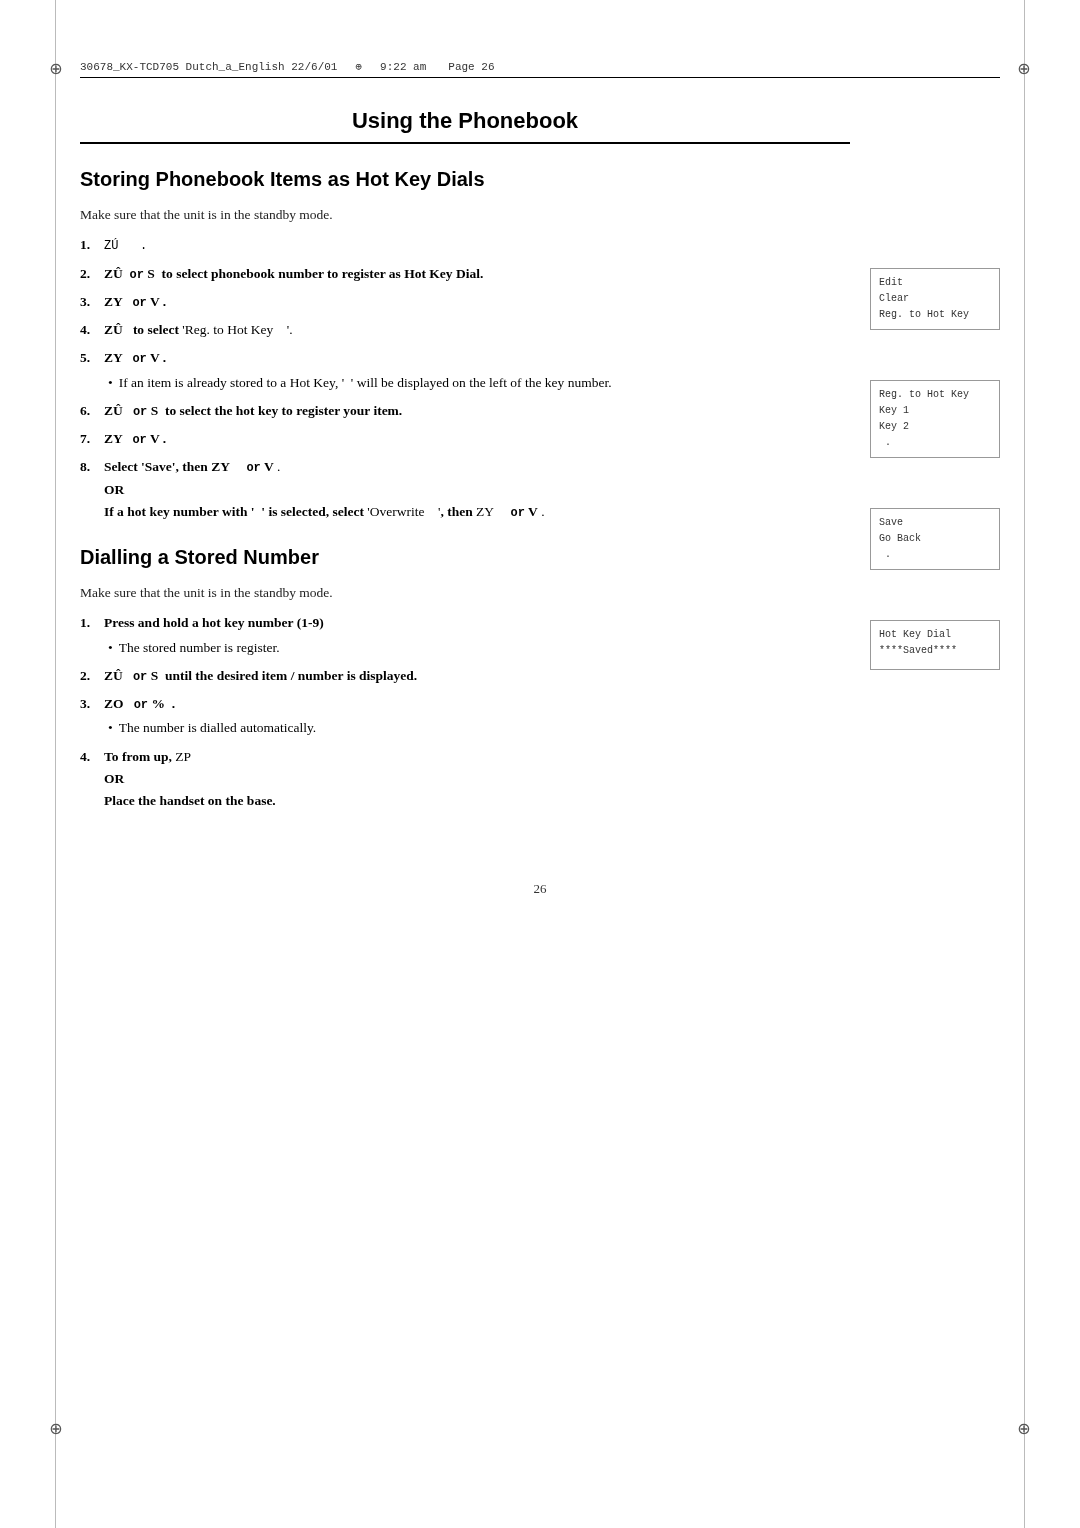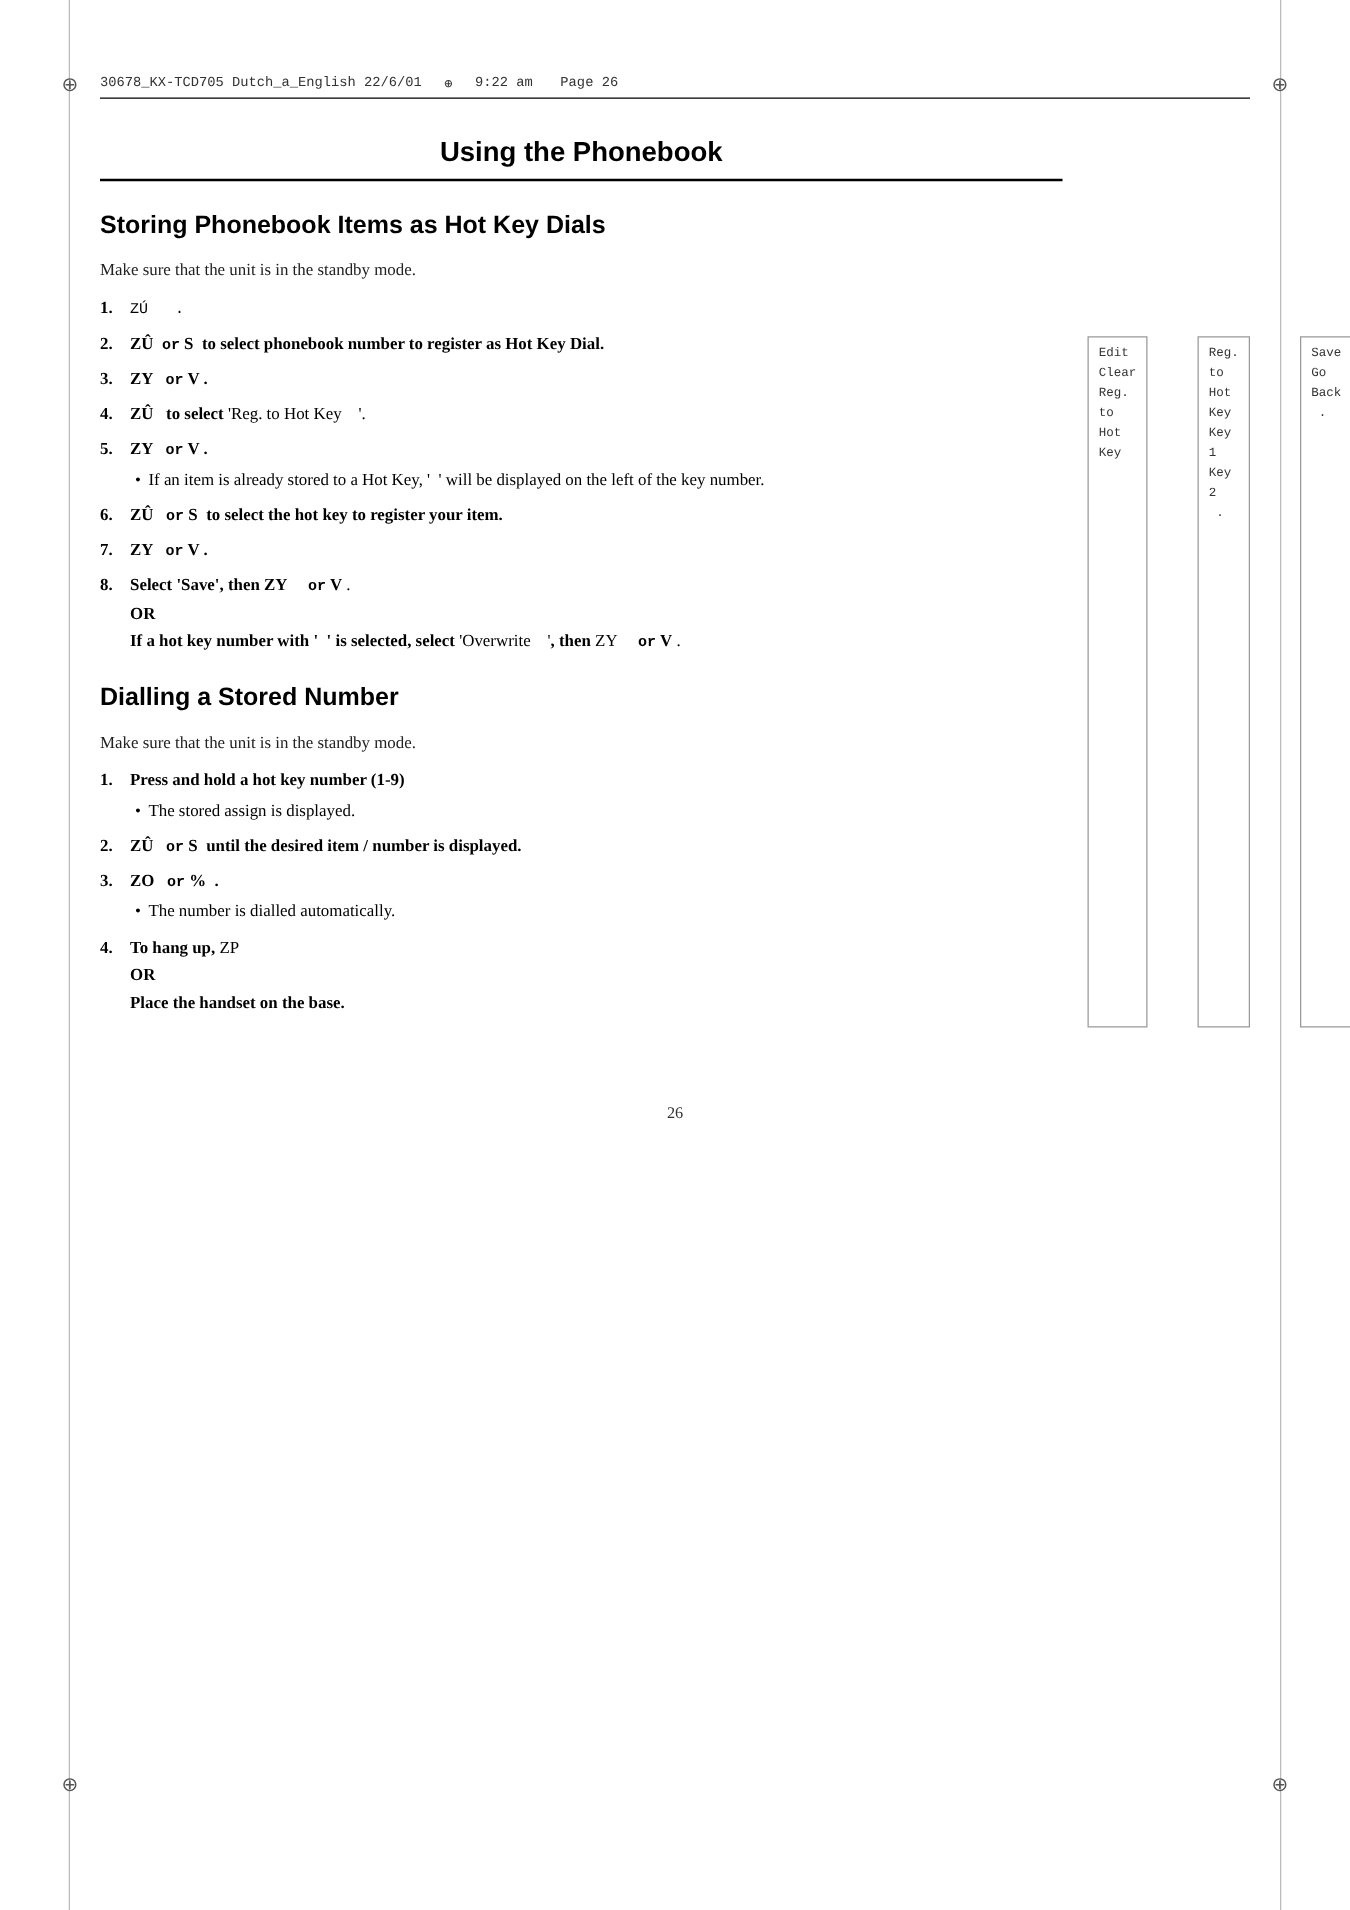--- a/index.html
+++ b/index.html
@@ -103,21 +103,21 @@
 
     .main-text {
       flex: 1;
       min-width: 0;
     }
 
     .sidebar {
       width: 130px;
       flex-shrink: 0;
       display: flex;
-      flex-direction: row;
+      flex-direction: column;
       gap: 20px;
       padding-top: 160px;
     }
 
     
     .display-box {
       border: 1px solid #999;
       padding: 6px 8px;
       font-family: 'Courier New', Courier, monospace;
       font-size: 10px;
@@ -330,21 +330,21 @@
       <h2 class="section-title">Dialling a Stored Number</h2>
 
       <p class="body-text">Make sure that the unit is in the standby mode.</p>
 
       <ol class="step-list">
 
         <li class="step-item">
           <span class="step-num"><b>1.</b></span>
           <span class="step-content">
             <b>Press and hold a hot key number (1-9)</b>
-            <div class="sub-bullet">The stored assign is displayed.</div>
+            <div class="sub-bullet">The stored number is register.</div>
           </span>
         </li>
 
         <li class="step-item">
           <span class="step-num"><b>2.</b></span>
           <span class="step-content">
             <b>ZÛ &nbsp;&nbsp;<span class="mono">or</span> S &nbsp;until the desired item / number is displayed.</b>
           </span>
         </li>
 
@@ -352,21 +352,21 @@
           <span class="step-num"><b>3.</b></span>
           <span class="step-content">
             <b>ZO &nbsp;&nbsp;<span class="mono">or</span> % &nbsp;.</b>
             <div class="sub-bullet">The number is dialled automatically.</div>
           </span>
         </li>
 
         <li class="step-item">
           <span class="step-num">4.</span>
           <span class="step-content">
-            <b>To hang up,</b> ZP<br>
+            <b>To from up,</b> ZP<br>
             <div class="or-text">OR</div>
             <b>Place the handset on the base.</b>
           </span>
         </li>
 
       </ol>
 
     </div>
 
     <div class="sidebar">

